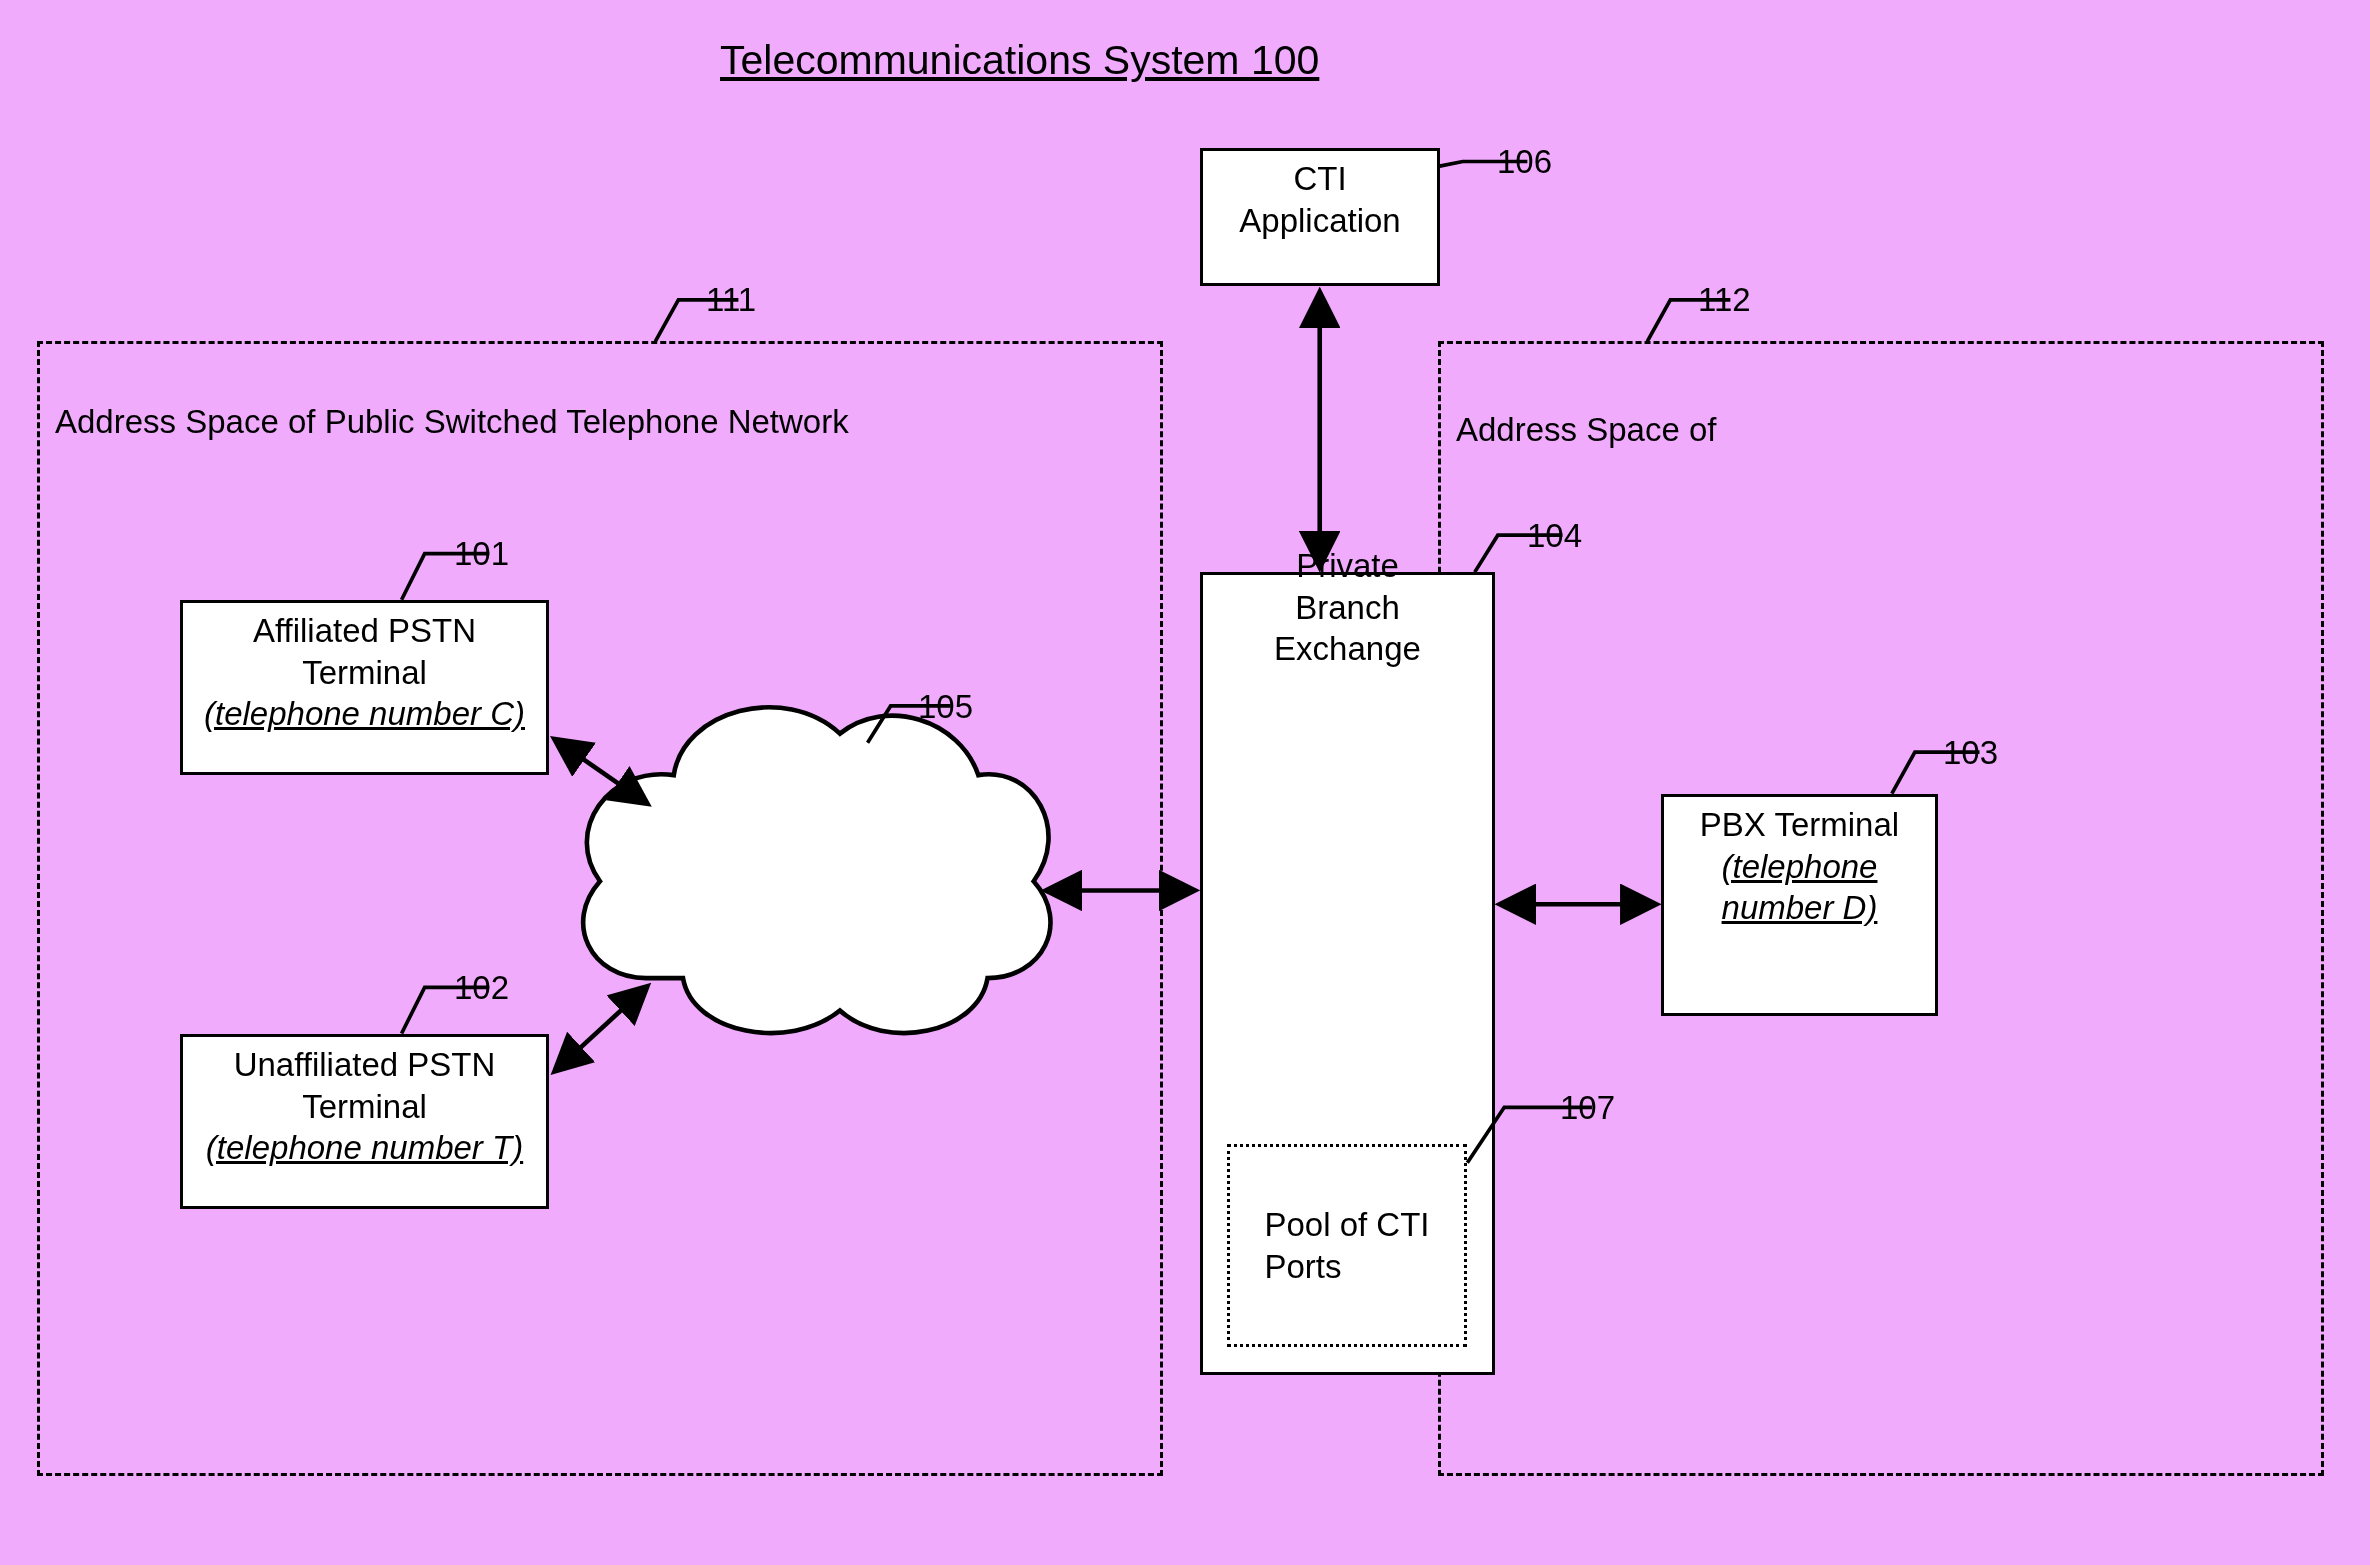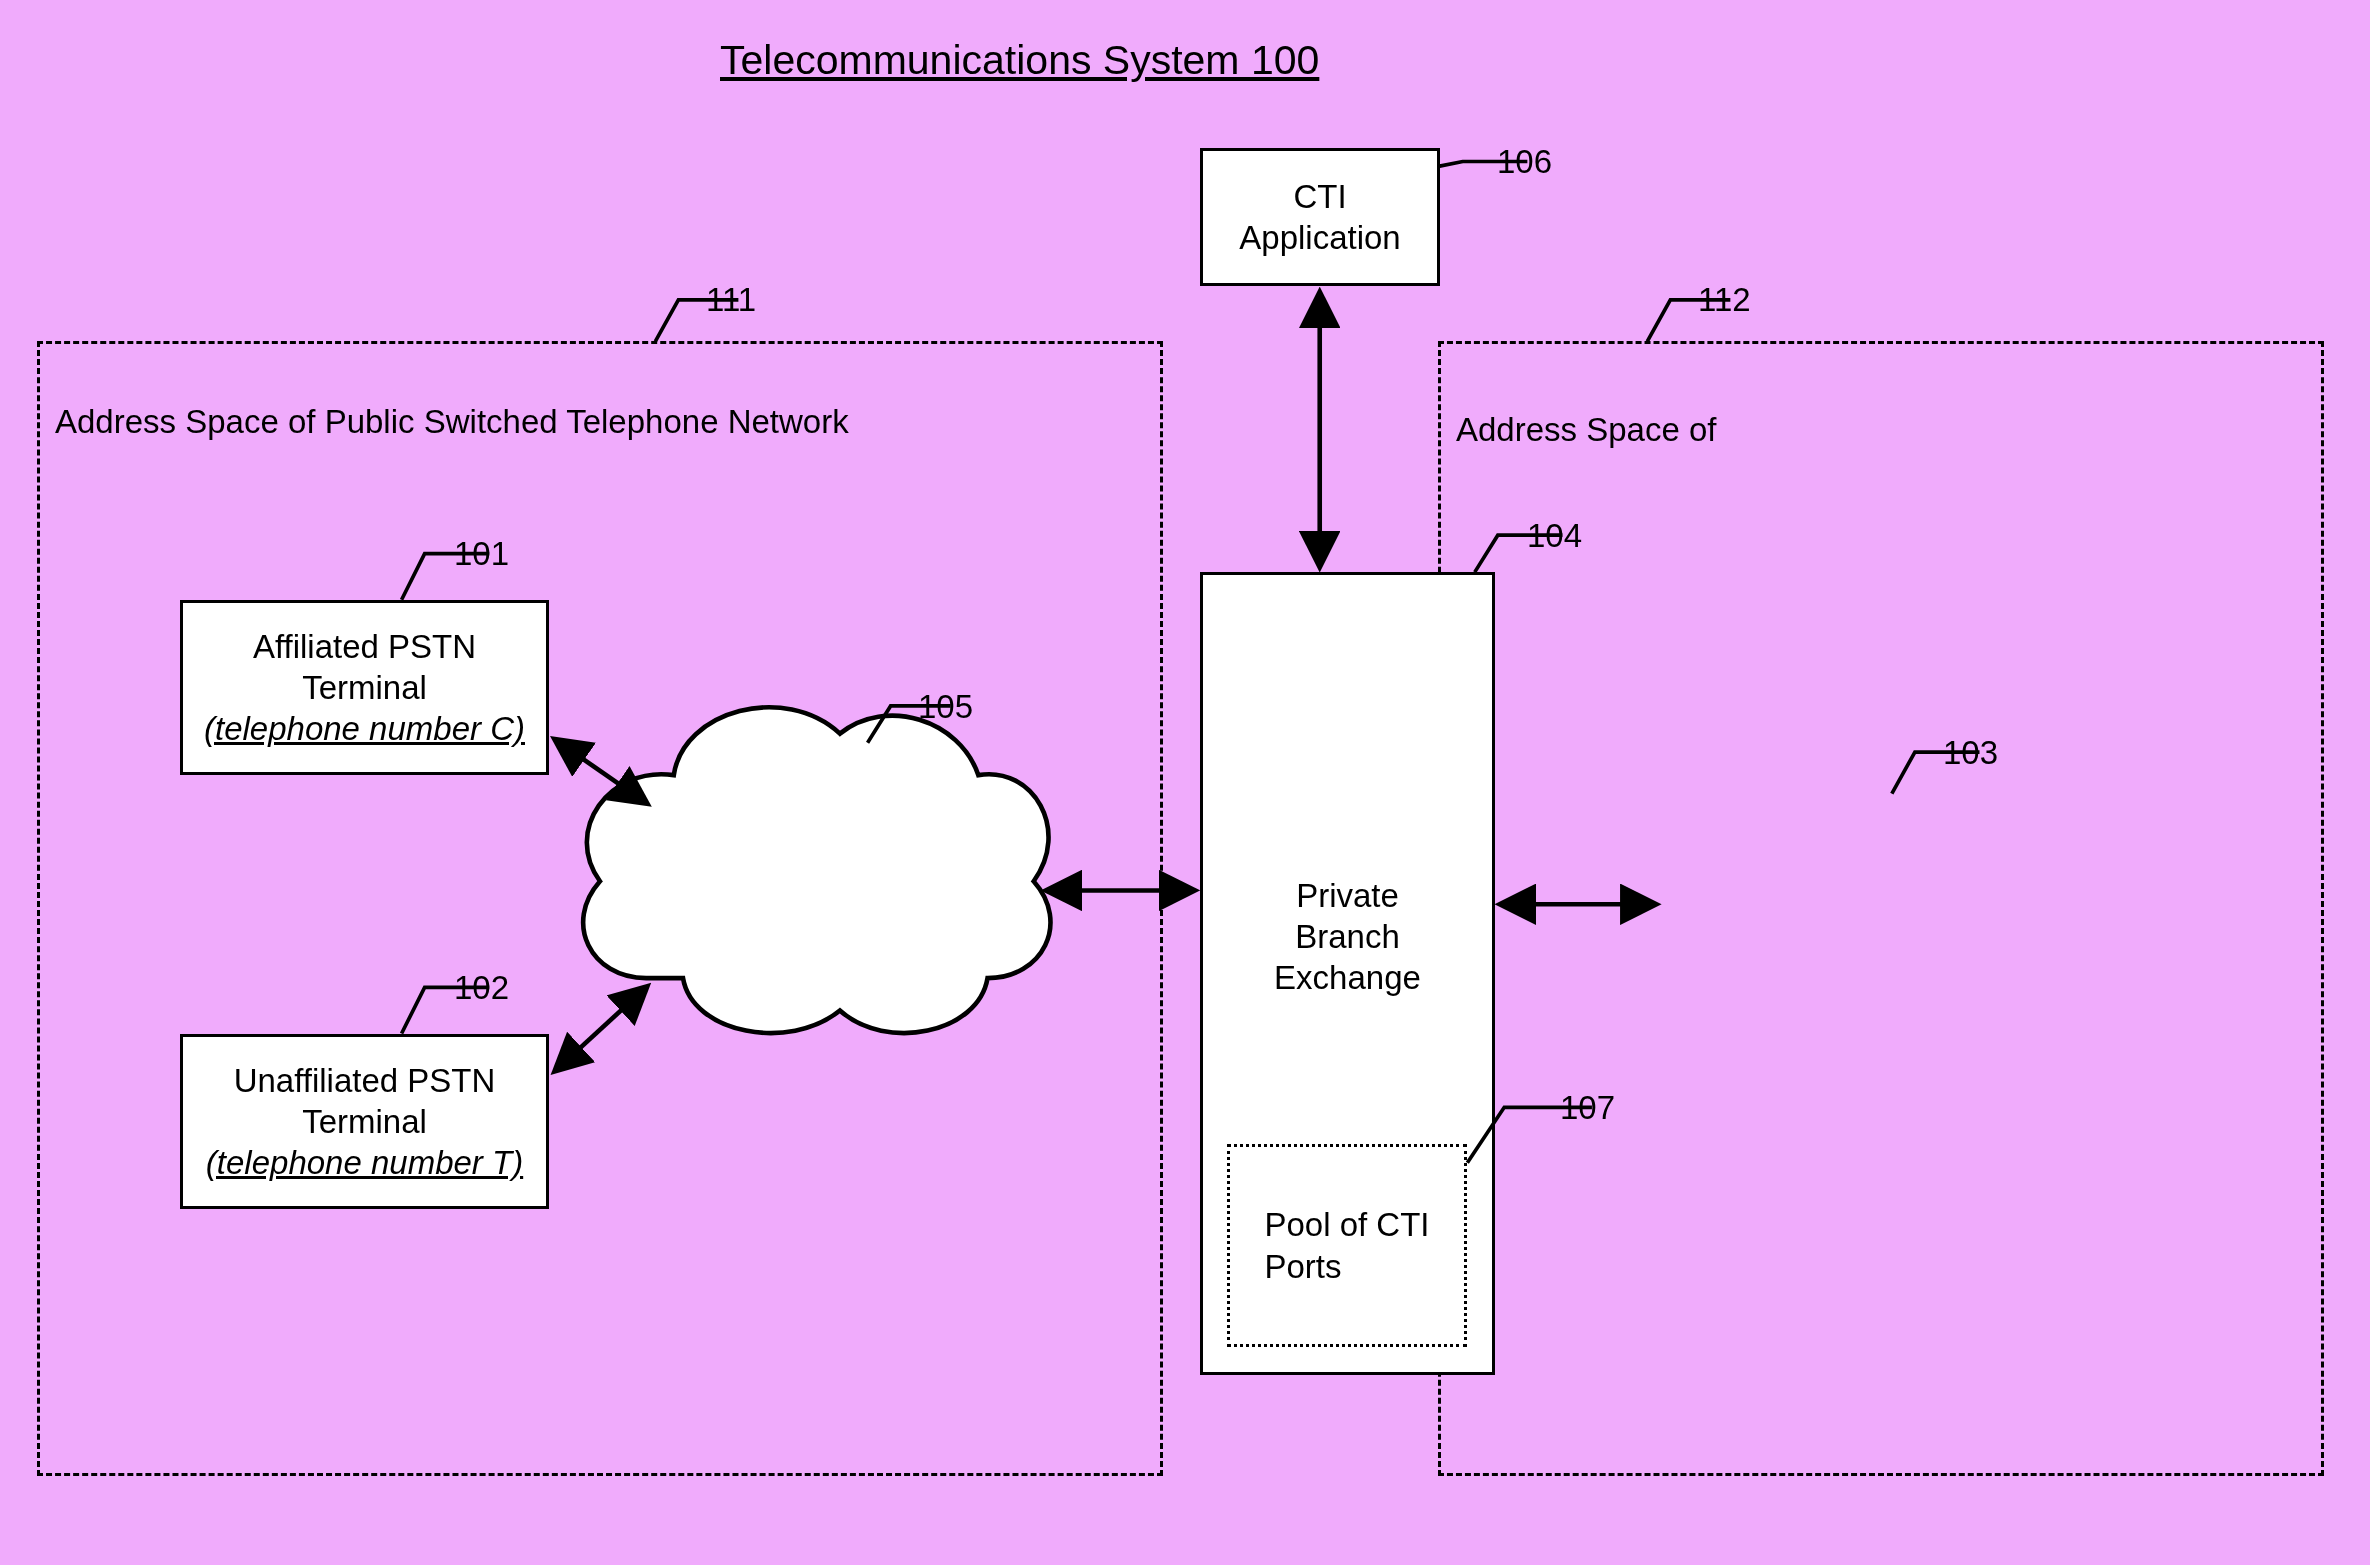--- a/index.html
+++ b/index.html
@@ -31,21 +31,21 @@
     font-size: 33px;
     line-height: 1.25;
     margin-top: 36px;
   }
   .box {
     position: absolute;
     border: 3.7px solid #000;
     background: #fff;
     box-sizing: border-box;
     display: flex;
-    align-items: center;
+    align-items: flex-start;
     justify-content: center;
     text-align: center;
     font-size: 33px;
     line-height: 1.25;
   }
   .box .inner {
     padding: 7.4px 11px;
   }
   .dotted-box {
     position: absolute;
@@ -115,20 +115,27 @@
     </div>
   </div>
 
   <div class="dotted-box" style="left: 1227px; top: 1144px; width: 240px; height: 203px;">
     <div class="inner">
       <div>Pool of CTI</div>
       <div>Ports</div>
     </div>
   </div>
 
+  <div class="box" style="left: 1661px; top: 794px; width: 277px; height: 222px;">
+    <div class="inner">
+      <div>PBX Terminal</div>
+      <div class="ital">(telephone</div>
+      <div class="ital">number D)</div>
+    </div>
+  </div>
 
   <div class="box" style="left: 1200px; top: 148px; width: 240px; height: 138px;">
     <div class="inner">
       <div>CTI</div>
       <div>Application</div>
     </div>
   </div>
 
   <div class="cloud-text" style="left: 651px; top: 863px; width: 305px;">
     <div>Public Switched</div>

